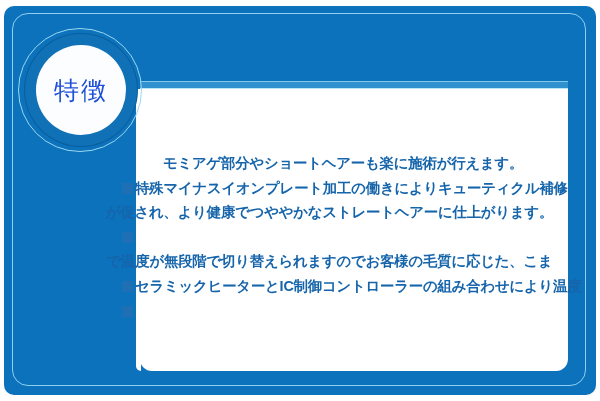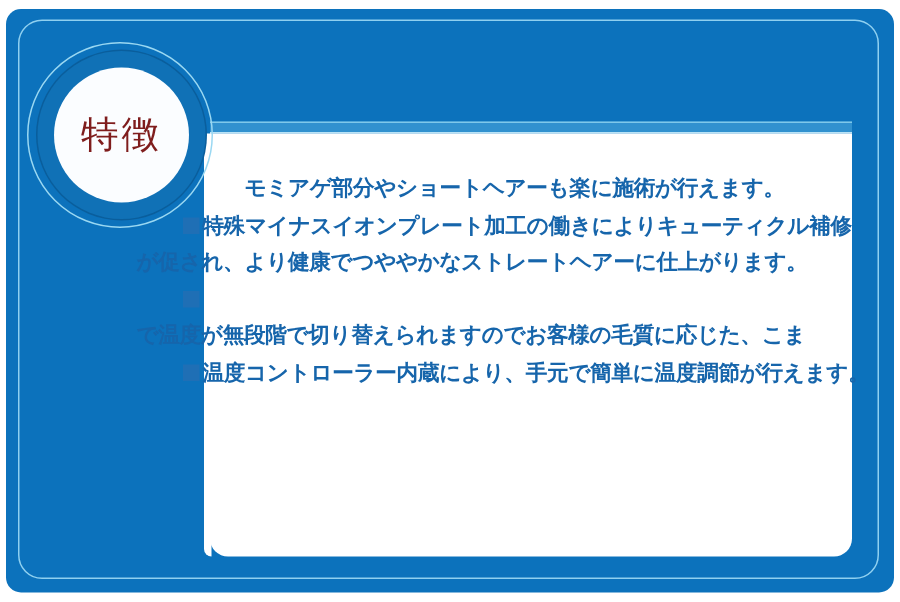--- a/index.html
+++ b/index.html
@@ -100,21 +100,21 @@
     width: 90px;
     height: 90px;
     border-radius: 50%;
     background: #fbfdff;
     display: flex;
     align-items: center;
     justify-content: center;
   }
   .badge-label {
     font-size: 25px;
-    color: #7f1d1d;
+    color: #1d4ed8;
     letter-spacing: 2px;
     line-height: 1;
     font-weight: 400;
   }
 
   
   .features {
     position: absolute;
     left: 78px;
     top: 114px;
@@ -127,23 +127,25 @@
     font-weight: bold;
     white-space: nowrap;
     letter-spacing: -0.2px;
     padding-left: 44px;
   }
   .feature-line.indented {
     padding-left: 72px;
   }
   .feature-line.hang {
     padding-left: 13px;
+    text-align: center;
   }
   .feature-line.hang-indented {
     padding-left: 85px;
+    margin-top: 37px;
   }
   .bullet-sq {
     display: inline-block;
     width: 11px;
     height: 11px;
     background: #1f6fb5;
     margin-right: 2px;
     vertical-align: -1px;
   }
 </style>
@@ -164,16 +166,17 @@
   <div class="badge-inner">
     <span class="badge-label">特徴</span>
   </div>
 
   <div class="features" id="features-container">
       <div class="feature-line hang-indented"><span>モミアゲ部分やショートヘアーも楽に施術が行えます。</span></div>
       <div class="feature-line"><span class="bullet-sq"></span><span>特殊マイナスイオンプレート加工の働きによりキューティクル補修</span></div>
       <div class="feature-line hang"><span>が促され、より健康でつややかなストレートヘアーに仕上がります。</span></div>
       <div class="feature-line"><span class="bullet-sq"></span></div>
       <div class="feature-line hang"><span>で温度が無段階で切り替えられますのでお客様の毛質に応じた、こま</span></div>
-      <div class="feature-line"><span class="bullet-sq"></span><span>温度コントローラー内蔵により、手元で簡単に温度調節が行えます。</span></div>
+      <div class="feature-line"><span class="bullet-sq"></span><span>セラミックヒーターとIC制御コントローラーの組み合わせにより温度</span></div>
+      <div class="feature-line"><span class="bullet-sq"></span></div>
     </div>
 
 </div>
 
 </body></html>

